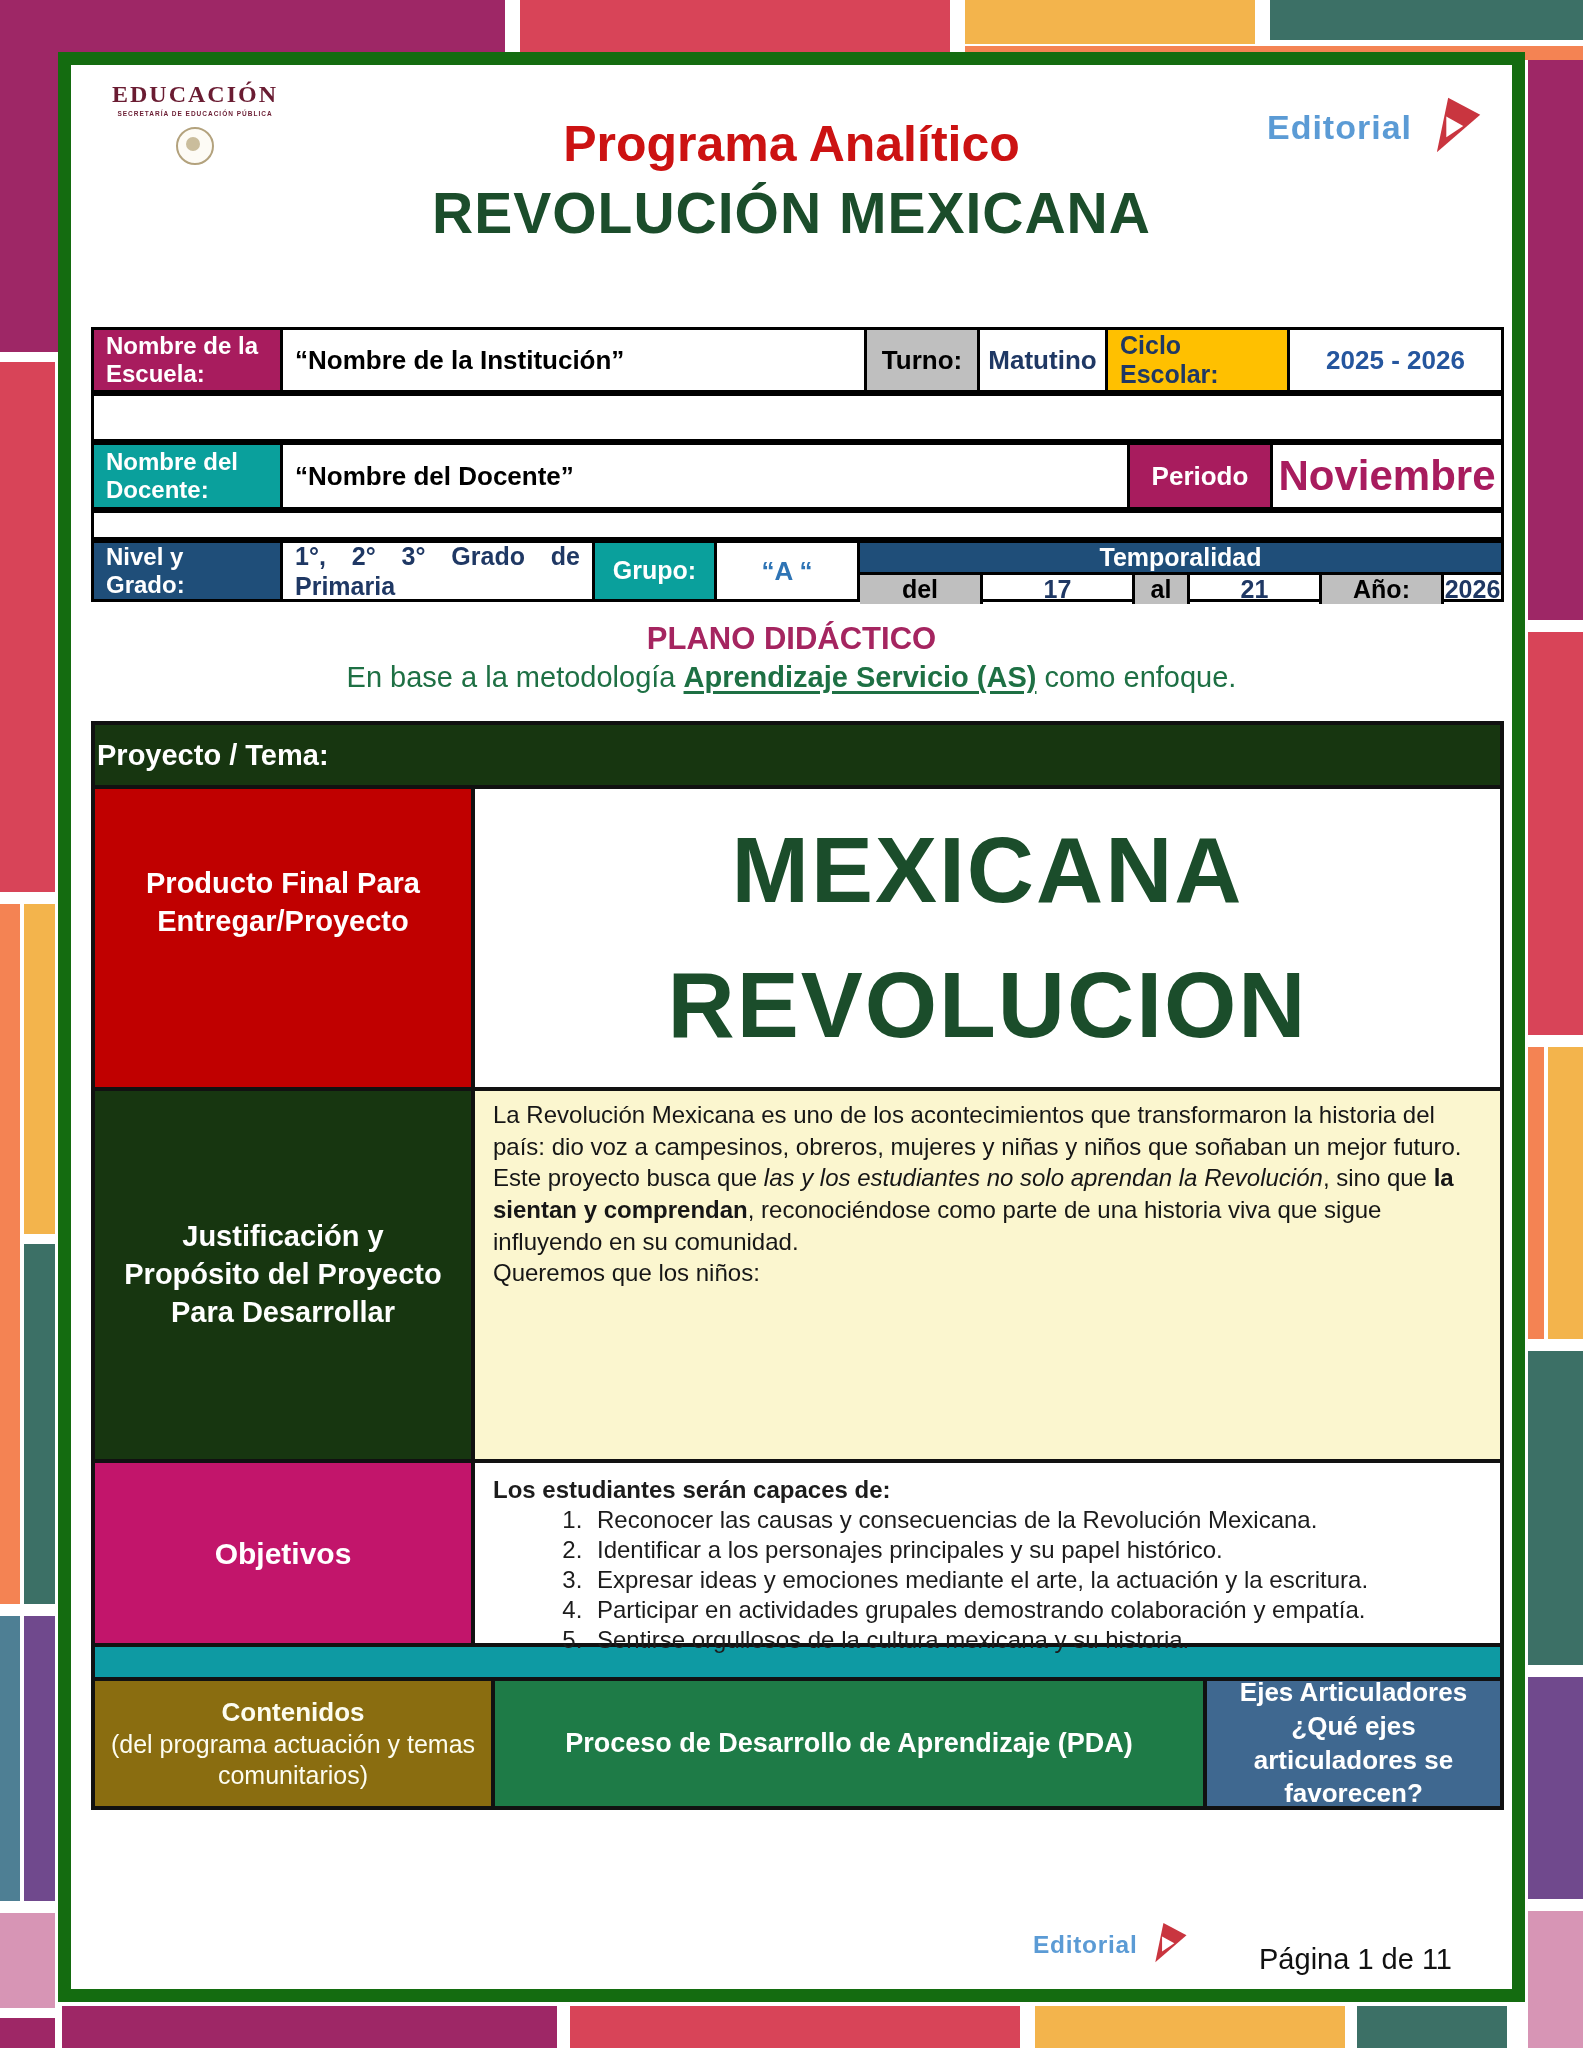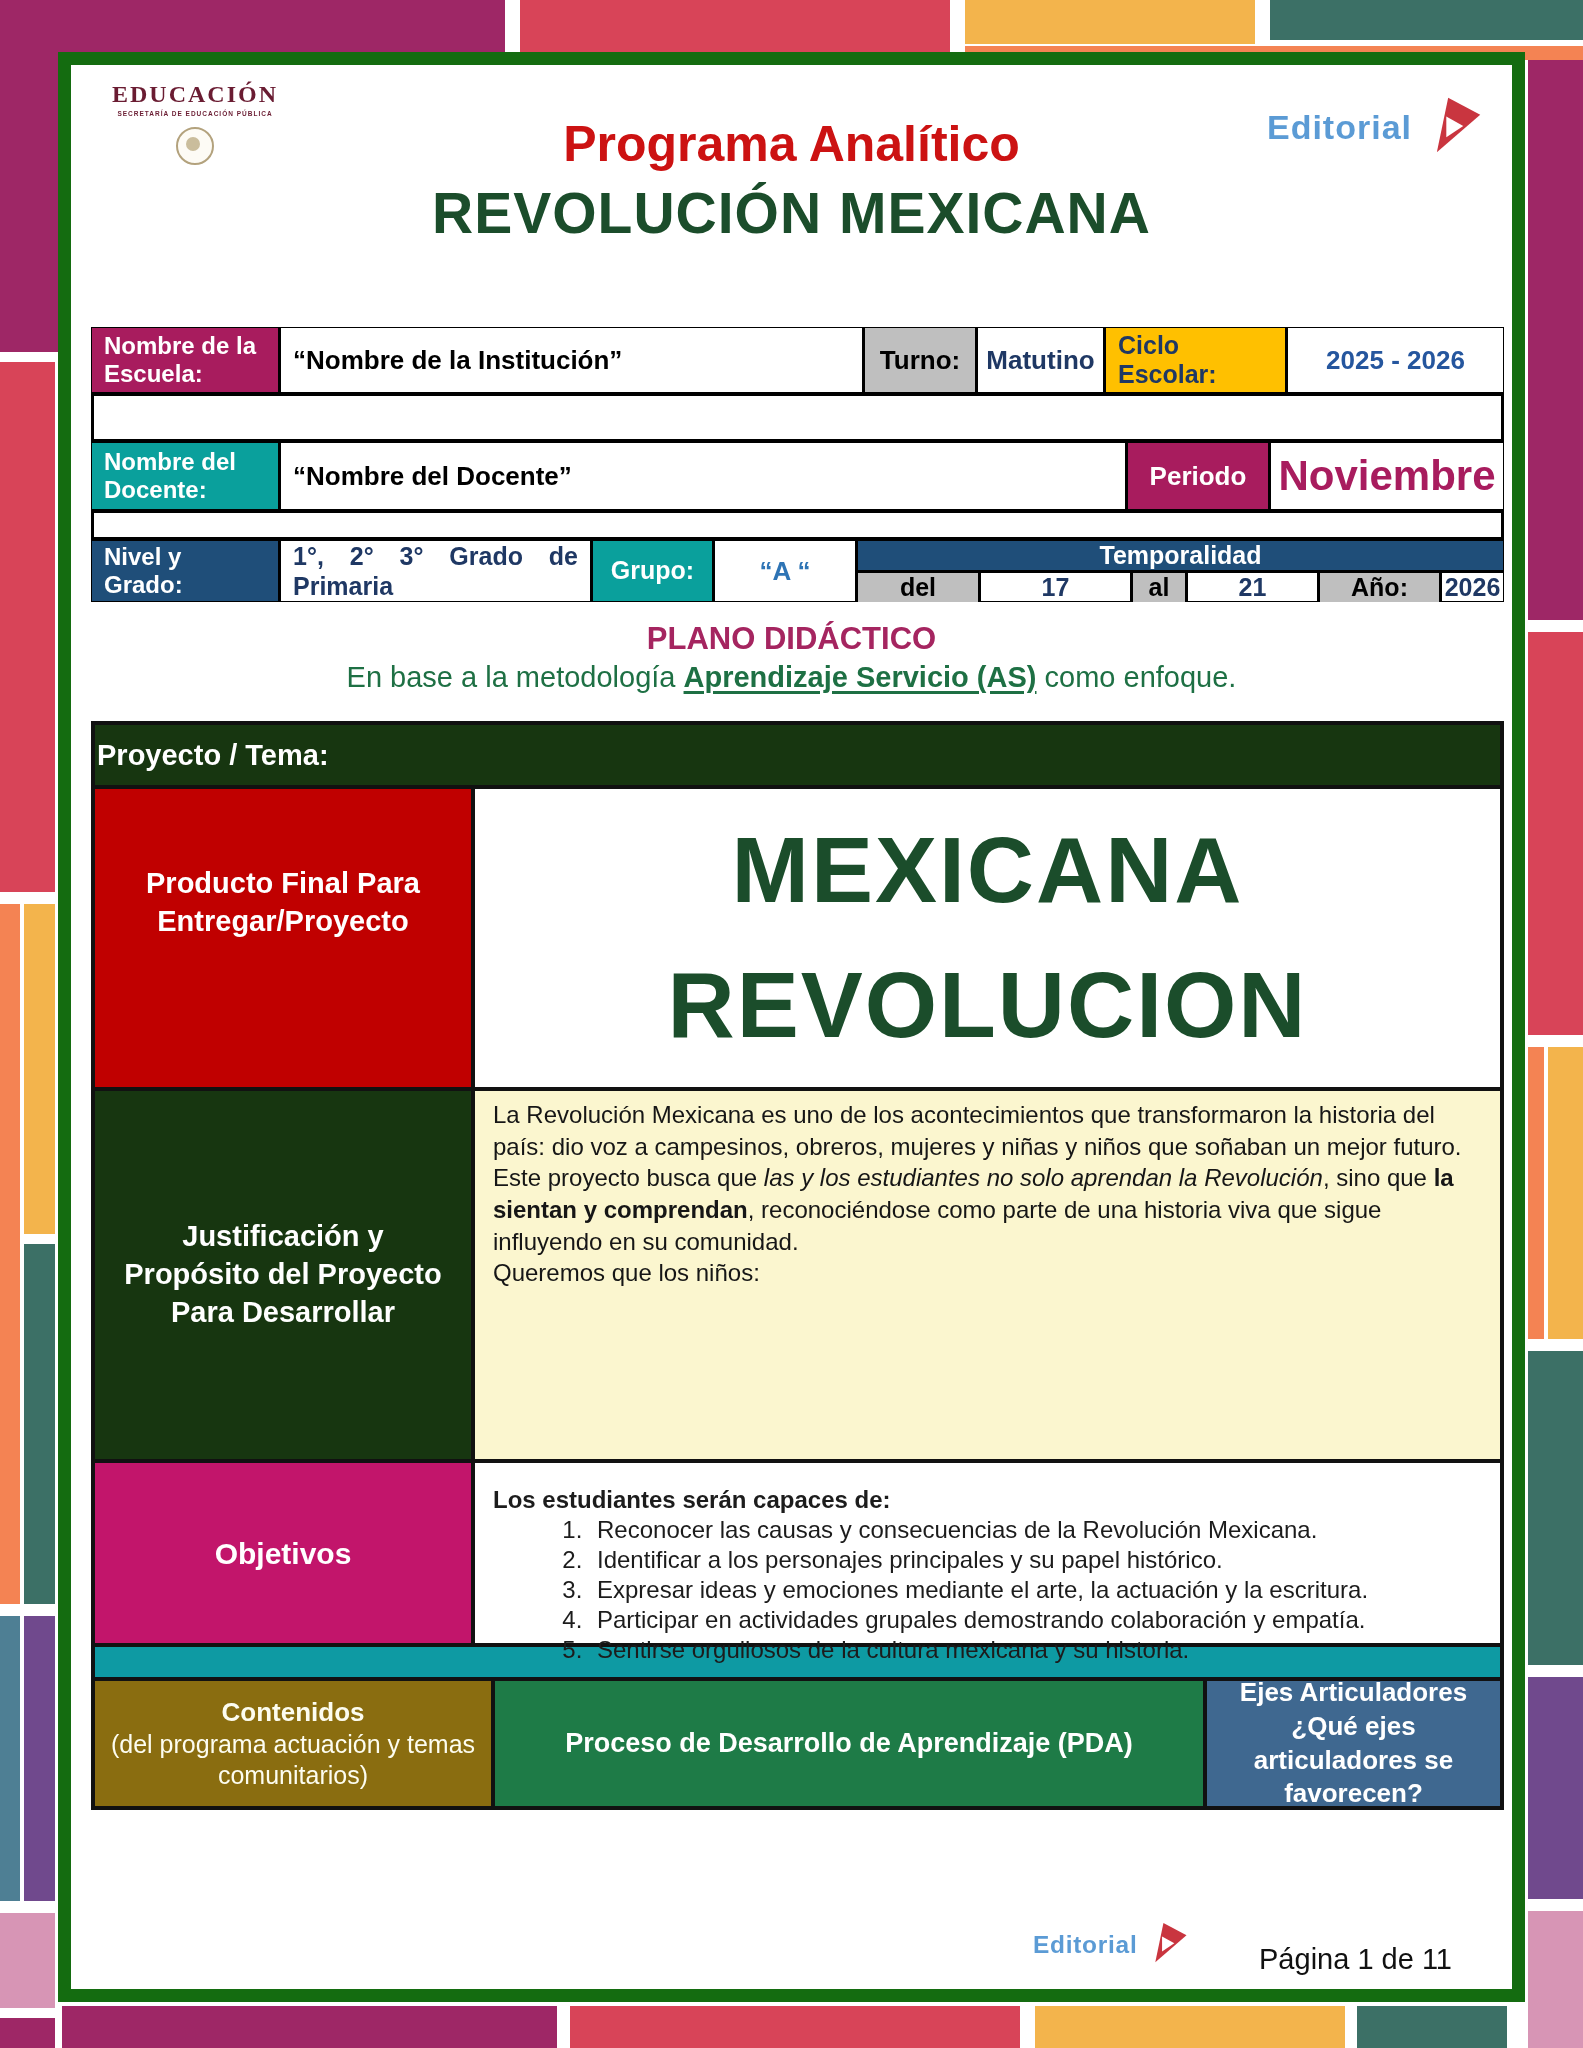--- a/index.html
+++ b/index.html
@@ -40,21 +40,21 @@
   .doc-title-1{color:var(--red-title);font-size:50px;font-weight:bold;}
   .doc-title-2{color:var(--green-title);font-size:57px;font-weight:bold;letter-spacing:1px;margin-top:10px;}
 
   
   .edmd{display:flex;align-items:center;gap:6px;}
   .edmd-header{position:absolute;right:28px;top:30px;}
   .edmd-footer{position:absolute;left:962px;top:1856px;transform:scale(.72);transform-origin:left top;}
   .edmd-name{color:var(--ed-blue);font-size:34px;font-weight:bold;letter-spacing:1px;}
 
   
-  .irow{position:absolute;left:20px;width:1413px;display:flex;box-sizing:border-box;border:1px solid #000000;background:#fff;}
+  .irow{position:absolute;left:20px;width:1413px;display:flex;box-sizing:border-box;border:3px solid #000000;background:#fff;}
   .cell{box-sizing:border-box;display:flex;align-items:center;justify-content:center;border-left:3px solid #000;text-align:right;}
   .cell:first-child{border-left:none;}
   .cell.left{justify-content:flex-start;text-align:left;padding:0 12px;}
   .lbl{color:#fff;font-weight:bold;font-size:24px;line-height:1.18;}
   .val{font-weight:bold;font-size:26px;}
   .spacer-row{position:absolute;left:20px;width:1413px;border:3px solid #000;background:#fff;box-sizing:border-box;}
 
   .bg-mag{background:var(--label-magenta);} .bg-teal{background:var(--label-teal);}
   .bg-navy{background:var(--label-navy);} .bg-gray{background:var(--gray);} .bg-amber{background:var(--amber);}
   .t-navy{color:var(--navy);} .t-blue{color:var(--blue);} .t-mag{color:var(--label-magenta);}
@@ -78,21 +78,21 @@
   .row-product{height:302px;}
   .row-product .mt-left{background:var(--red-cell);align-items:center;padding-bottom:70px;}
   .big-project{height:100%;display:flex;flex-direction:column;align-items:center;justify-content:center;color:var(--green-title);font-weight:bold;font-size:93px;line-height:1.45;letter-spacing:2px;}
   .row-just{height:372px;}
   .row-just .mt-left{background:var(--dark-green-cell);}
   .just-body{background:var(--pale-yellow);height:100%;box-sizing:border-box;padding:8px 18px;font-size:24px;line-height:1.32;color:#161616;}
   .just-body ul{margin:0;padding-left:92px;}
   .just-body li{padding-left:10px;margin:2px 0;}
   .row-obj{height:184px;}
   .row-obj .mt-left{background:var(--obj-magenta);font-size:30px;}
-  .obj-body{height:100%;box-sizing:border-box;padding:22px 18px;font-size:24px;line-height:1.25;color:#1c1c1c;}
+  .obj-body{height:100%;box-sizing:border-box;padding:12px 18px;font-size:24px;line-height:1.25;color:#1c1c1c;}
   .obj-body ol{margin:0;padding-left:96px;}
   .obj-body li{padding-left:8px;}
   .teal-band{height:30px;background:var(--teal-bar);border-top:4px solid #111;}
   .row-bottom{height:125px;border-top:4px solid #111;display:flex;}
   .cell-cont{flex:0 0 400px;background:var(--olive);border-right:4px solid #111;box-sizing:border-box;display:flex;flex-direction:column;align-items:center;justify-content:center;text-align:center;color:#FDFDF0;font-size:25px;line-height:1.25;padding:0 14px;}
   .cell-cont b{font-size:26px;}
   .cell-pda{flex:1;background:var(--pda-green);border-right:4px solid #111;box-sizing:border-box;display:flex;align-items:center;justify-content:center;color:#fff;font-weight:bold;font-size:27px;text-align:center;padding:0 30px;}
   .cell-ejes{flex:0 0 293px;background:var(--ejes-blue);box-sizing:border-box;display:flex;align-items:center;justify-content:center;color:#fff;font-weight:bold;font-size:26px;line-height:1.3;text-align:center;padding:0 16px;}
 
   .page-number{position:absolute;right:60px;top:1878px;font-size:29px;color:#111;}

